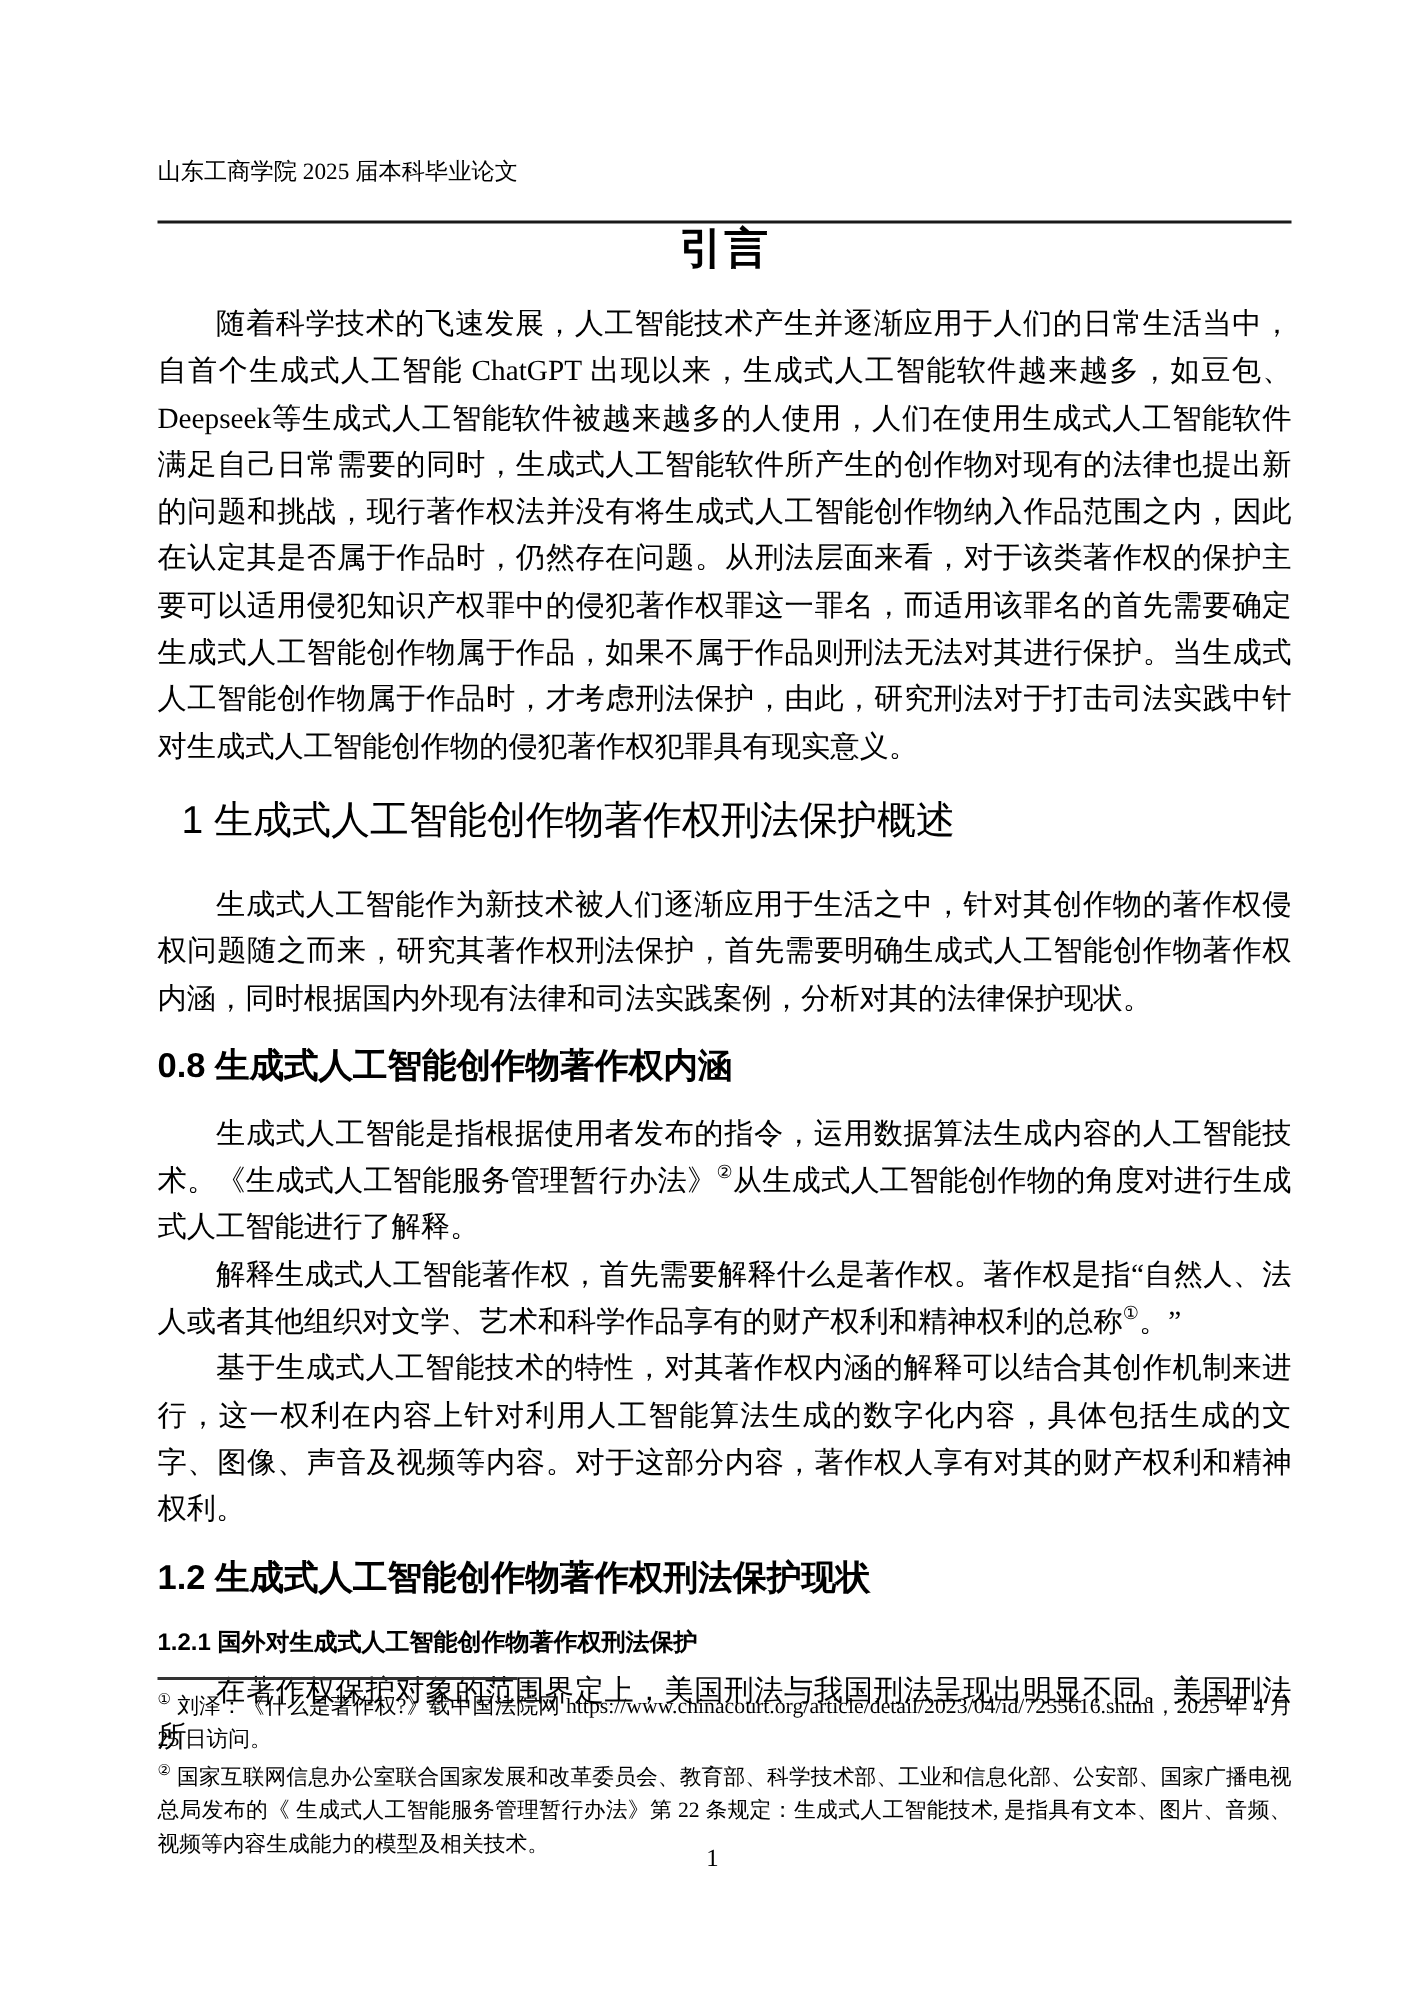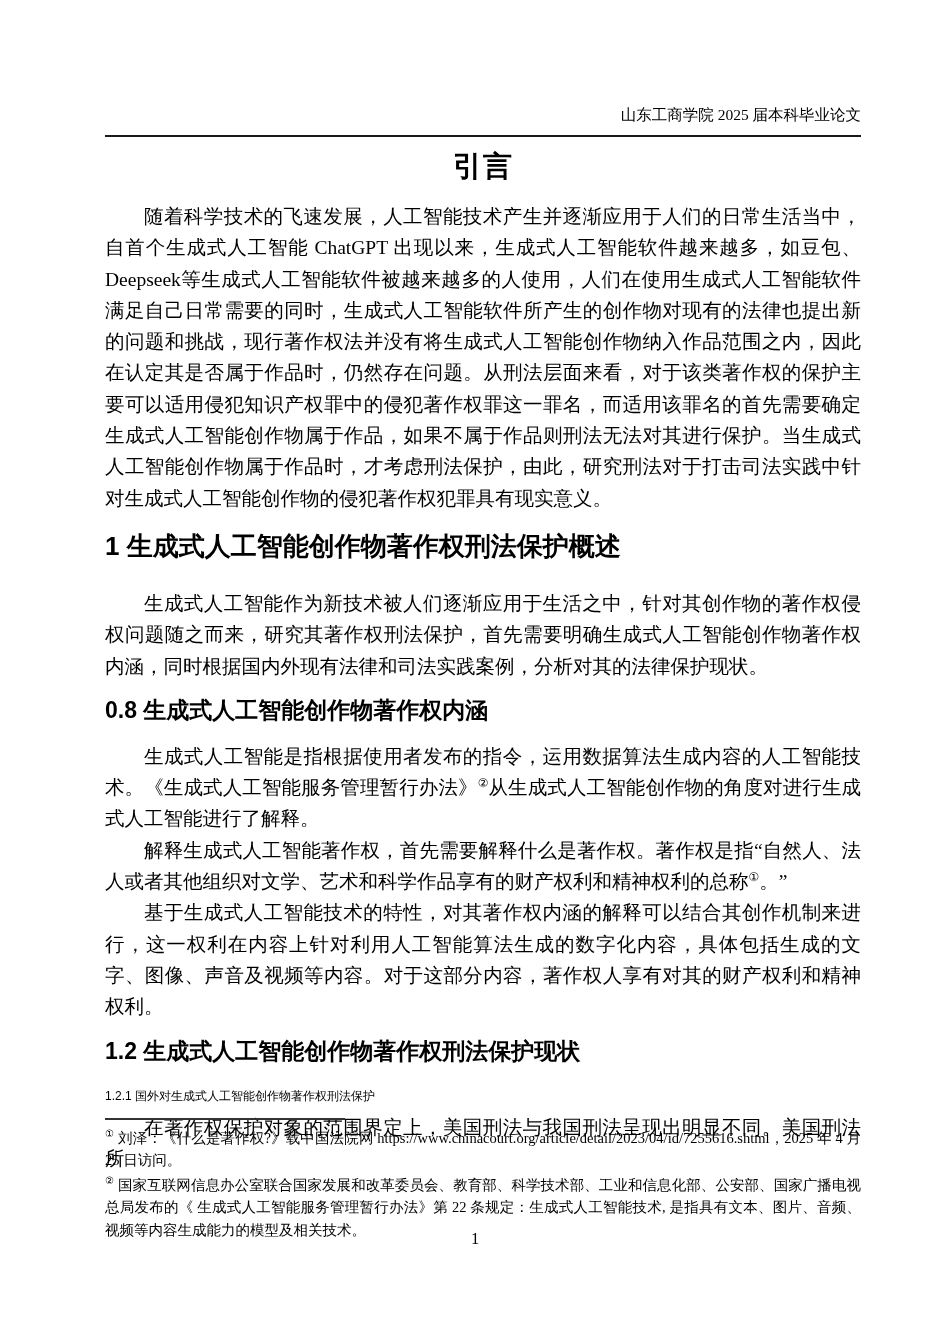--- a/index.html
+++ b/index.html
@@ -13,24 +13,24 @@
     position: relative;
     width: 950px; height: 1344px;
     background: #ffffff;
     overflow: hidden;
   }
 
   
   .page-header {
     position: absolute;
     top: 103px; left: 105px; width: 756px;
-    text-align: right;
+    text-align: left;
     font-size: 15.5px;
     line-height: 24px;
-    padding-bottom: 8px;
+    padding-bottom: 20px;
     border-bottom: 2px solid #1a1a1a;
   }
 
   
   .content {
     position: absolute;
     top: 148px; left: 105px; width: 756px;
   }
 
   .chapter-title {
@@ -53,36 +53,36 @@
   }
 
   sup.fn-ref {
     font-size: 12px;
     line-height: 0;
     vertical-align: super;
   }
 
   h2.sec1 {
     font-family: "Liberation Sans", "DejaVu Sans", sans-serif;
-    font-weight: 700;
+    font-weight: 400;
     font-size: 26px;
     line-height: 31px;
-    margin: 17px 0 26px 0;
+    margin: 17px 0 26px 16px;
   }
   h3.sec2 {
     font-family: "Liberation Sans", "DejaVu Sans", sans-serif;
     font-weight: 700;
     font-size: 23px;
     line-height: 30px;
     margin: 13px 0 16px 0;
   }
   h4.sec3 {
     font-family: "Liberation Sans", "DejaVu Sans", sans-serif;
-    font-weight: 400;
-    font-size: 12px;
+    font-weight: 700;
+    font-size: 16px;
     line-height: 28px;
     margin: 11px 0 2px 0;
   }
 
   
   .footnotes {
     position: absolute;
     top: 1118px; left: 105px; width: 756px;
   }
   .footnote-rule {

